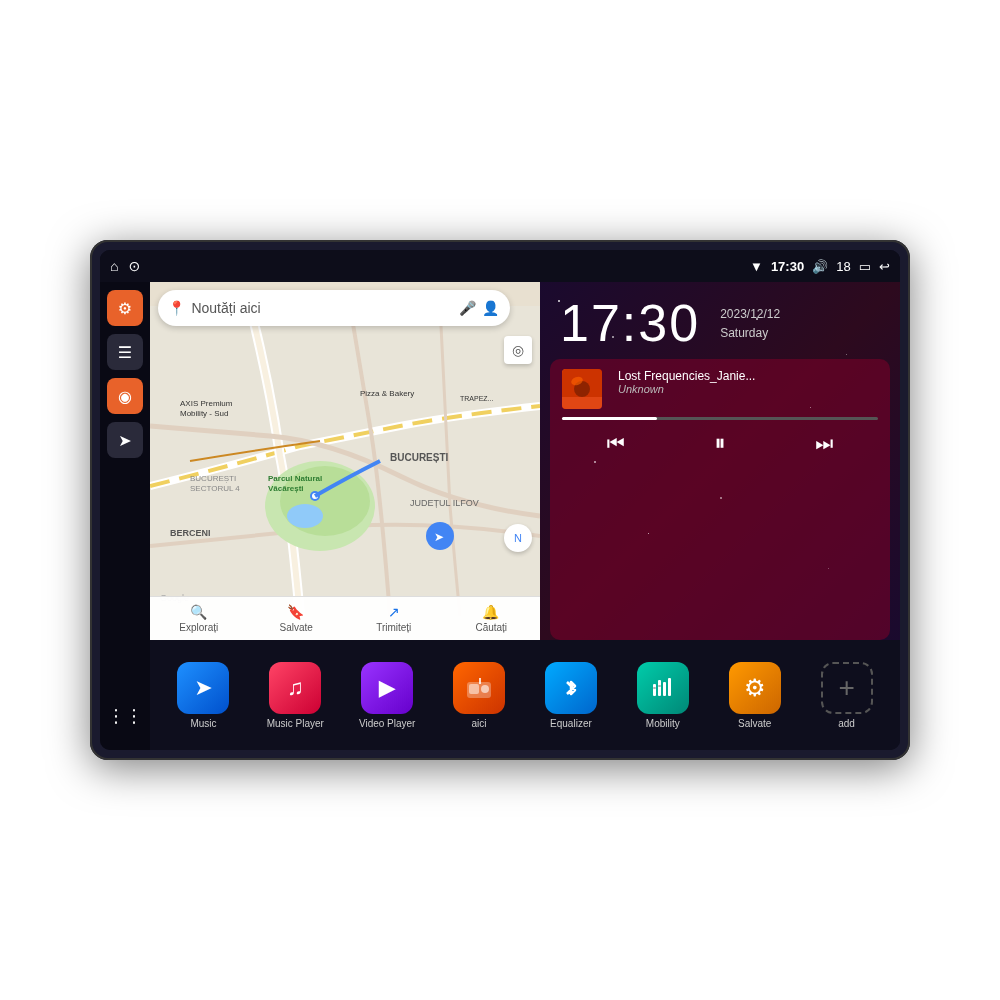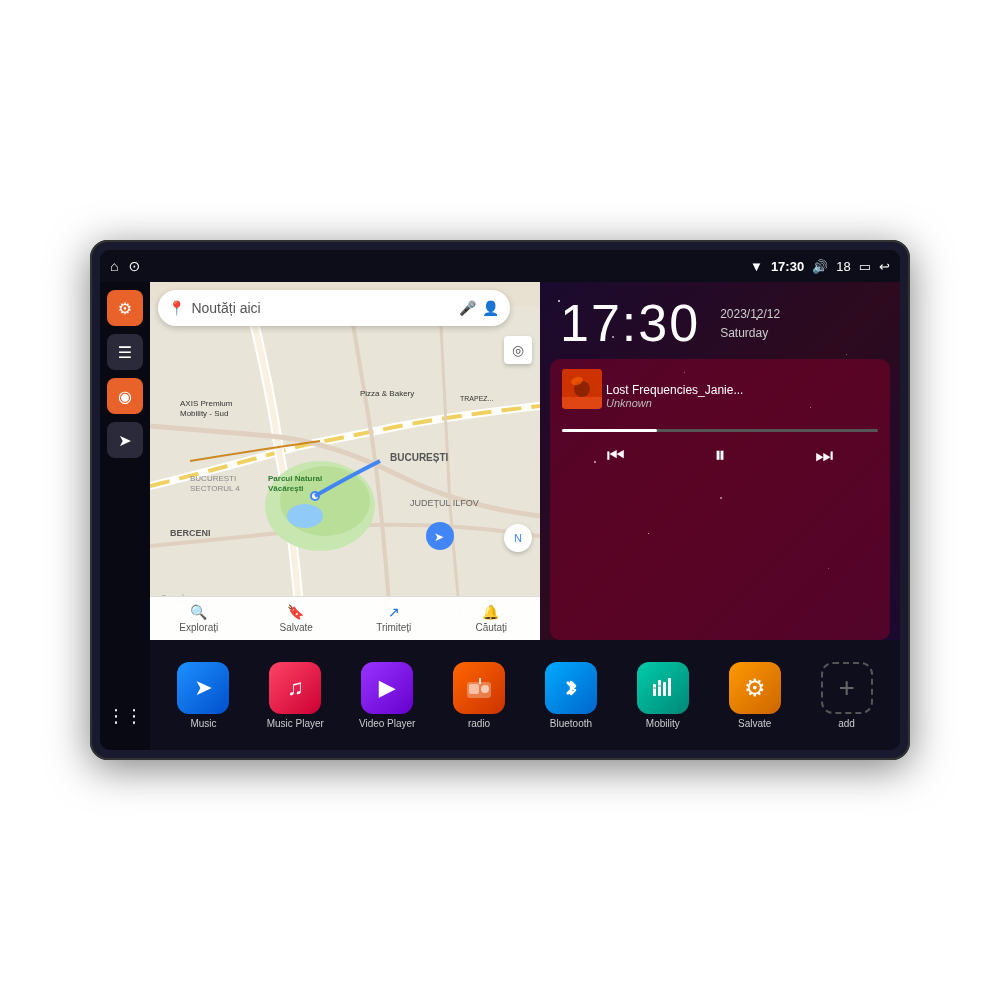--- a/index.html
+++ b/index.html
@@ -176,22 +176,22 @@
     }
 
     .music-section {
       margin: 0 10px;
       background: rgba(120,0,40,0.6);
       border-radius: 10px;
       padding: 10px 12px;
       flex: 1;
     }
     .music-track-row {
-      display: flex; align-items: flex-end; gap: 4px;
-      margin-bottom: 20px;
+      display: flex; align-items: flex-start; gap: 16px;
+      margin-bottom: 8px;
     }
     .album-art {
       width: 40px; height: 40px;
       border-radius: 4px;
       background: linear-gradient(135deg, #ff6600, #cc0000, #660066);
       flex-shrink: 0;
       overflow: hidden;
       display: flex; align-items: center; justify-content: center;
     }
     .track-info { flex: 1; }
@@ -464,29 +464,29 @@
           </div>
           <div class="app-item">
             <div class="app-icon orange-grad">
               <svg width="28" height="28" viewBox="0 0 28 28" fill="none">
                 <rect x="2" y="8" width="24" height="16" rx="3" fill="rgba(255,255,255,0.3)"></rect>
                 <rect x="4" y="10" width="10" height="10" rx="2" fill="rgba(255,255,255,0.5)"></rect>
                 <circle cx="20" cy="15" r="4" fill="rgba(255,255,255,0.6)"></circle>
                 <rect x="14" y="4" width="2" height="6" fill="rgba(255,255,255,0.8)"></rect>
               </svg>
             </div>
-            <span class="app-label">radio</span>
+            <span class="app-label">aici</span>
           </div>
           <div class="app-item">
             <div class="app-icon blue2-grad">
               <svg width="28" height="28" viewBox="0 0 28 28" fill="none">
                 <path d="M10 8 L18 16 L14 20 L14 8 L18 12 L10 20" stroke="white" stroke-width="2.5" fill="none" stroke-linejoin="round"></path>
               </svg>
             </div>
-            <span class="app-label">Bluetooth</span>
+            <span class="app-label">Equalizer</span>
           </div>
           <div class="app-item">
             <div class="app-icon teal-grad">
               <svg width="28" height="28" viewBox="0 0 28 28" fill="none">
                 <rect x="4" y="10" width="3" height="12" rx="1" fill="white"></rect>
                 <rect x="9" y="6" width="3" height="16" rx="1" fill="white"></rect>
                 <rect x="14" y="8" width="3" height="14" rx="1" fill="white"></rect>
                 <rect x="19" y="4" width="3" height="18" rx="1" fill="white"></rect>
                 <rect x="4" y="13" width="3" height="2" rx="1" fill="rgba(0,0,0,0.3)"></rect>
                 <rect x="9" y="11" width="3" height="2" rx="1" fill="rgba(0,0,0,0.3)"></rect>

